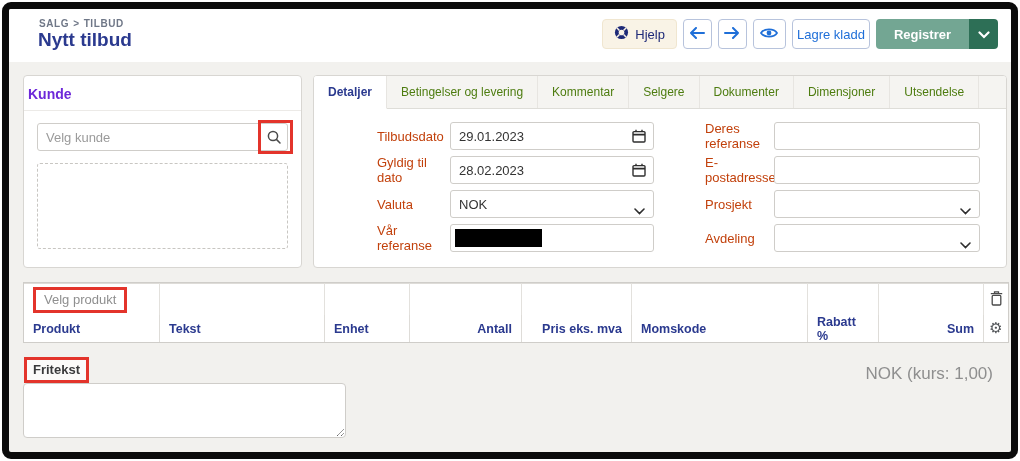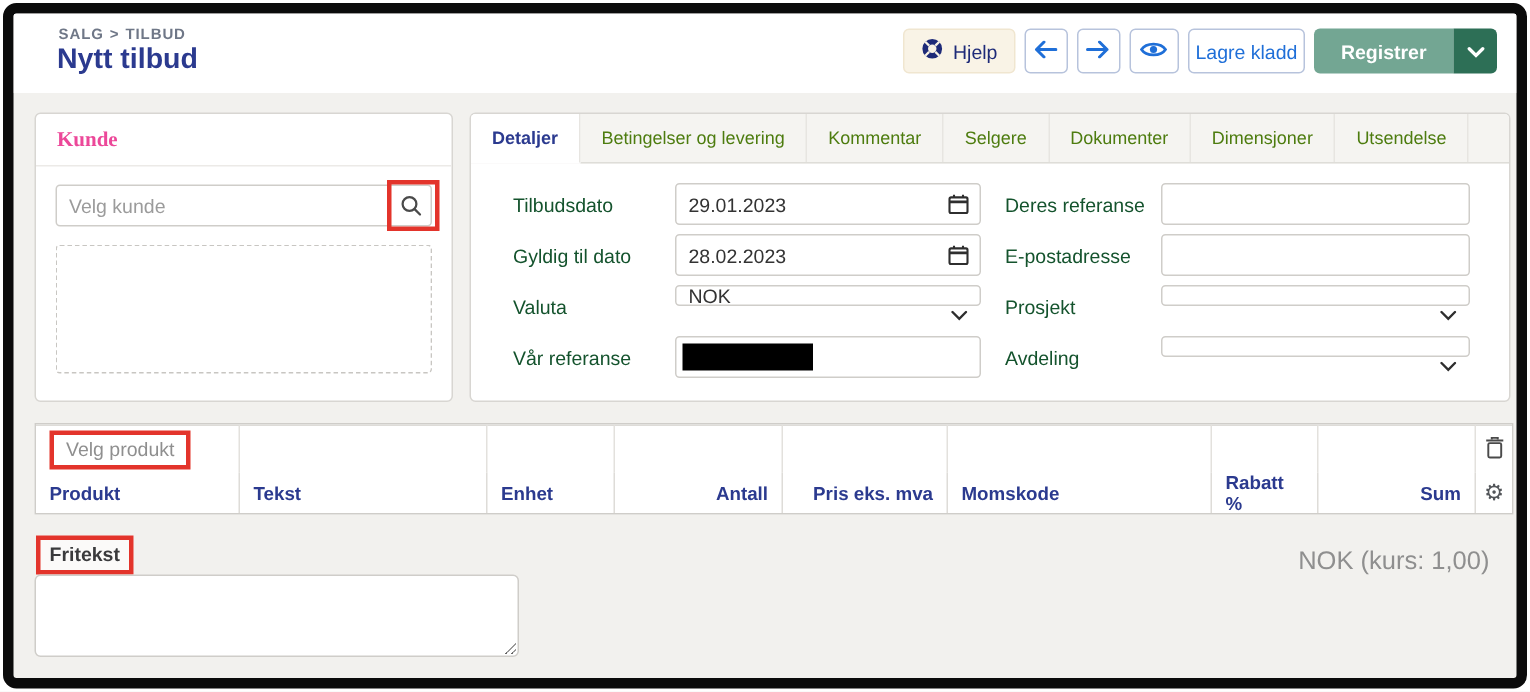--- a/index.html
+++ b/index.html
@@ -22,45 +22,45 @@
   .eye-btn { width:33px; padding:0; }
   .split { display:flex; }
   .btn-register { background:#73a693; color:#fff; border:none; padding:0 18px; height:30px;
                   border-radius:4px 0 0 4px; font-size:13px; font-weight:bold; cursor:pointer; font-family:inherit; }
   .btn-register-caret { background:#2d6f56; width:29px; height:30px; border:none;
                         border-radius:0 4px 4px 0; display:flex; align-items:center; justify-content:center; cursor:pointer; }
 
   
   .card { position:absolute; background:#fff; border:1px solid #d8d6d2; border-radius:4px; }
   .kunde-card { left:14px; top:66px; width:279px; height:193px; }
-  .kunde-title { padding:10px 14px 8px; font-size:14px; font-weight:bold; color:#ec4899;
-                 border-bottom:1px solid #eceae7;font-family:Liberation Serif, serif; }
+  .kunde-title { padding:10px 4px 8px; font-size:14px; font-weight:bold; color:#6d28d9;
+                 border-bottom:1px solid #eceae7; }
   .kunde-body { position:relative; padding:12px 13px; }
   .kunde-search { position:relative; height:28px; }
   .text-input { width:100%; height:28px; border:1px solid #cfcdc9; border-radius:3px; padding:0 8px;
                 font-size:13px; color:#333; background:#fff; font-family:inherit; }
   .text-input::placeholder { color:#9b9b9b; }
   .search-icon { position:absolute; right:6px; top:6px; }
   .red-frame-search { position:absolute; right:-5px; top:-3px; width:35px; height:34px;
                       border:3px solid #e3342b; pointer-events:none; }
   .dashed-box { margin-top:12px; height:86px; border:1px dashed #c8c6c2; border-radius:3px; }
 
   .details-card { left:304px; top:66px; width:694px; height:193px; overflow:hidden; }
   .tabs { display:flex; height:33px; background:#f5f4f1; border-bottom:1px solid #deddd8; }
   .tab { display:flex; align-items:center; padding:0 14px; font-size:12px; color:#4d7c0f;
          border-right:1px solid #e7e5e1; cursor:pointer; white-space:nowrap; }
   .tab.active { background:#fff; color:#2b3a8f; font-weight:bold; margin-bottom:-1px; border-bottom:1px solid #fff; }
   .form { padding:13px 28px 0; display:grid; grid-template-columns:108px 204px 120px 206px; row-gap:6px; }
-  .flabel { display:flex; align-items:center; font-size:13px; color:#14532d; height:28px; }
+  .flabel { display:flex; align-items:center; font-size:13px; color:#c2410c; height:28px;margin-left:35px; }
   .flabel.r2 { padding-left:16px; }
   .field { position:relative; height:28px; }
   .field .text-input { padding-right:26px; }
   .icon-cal { position:absolute; right:8px; top:7px; pointer-events:none; }
   .icon-chev { position:absolute; right:9px; top:11px; pointer-events:none; }
-  .select-box { width:100%; height:14px; border:1px solid #cfcdc9; border-radius:3px; background:#fff;
+  .select-box { width:100%; height:28px; border:1px solid #cfcdc9; border-radius:3px; background:#fff;
                 font-size:13px; color:#333; display:flex; align-items:center; padding:0 26px 0 8px; cursor:pointer; }
   .redaction { position:absolute; left:5px; top:5px; width:87px; height:18px; background:#000; }
 
   
   .ptable { position:absolute; left:14px; top:273px; width:986px; background:#fff;
             border:1px solid #cfcdc9; }
   .trow { display:grid; grid-template-columns:136px 165px 85px 112px 110px 176px 71px 105px 1fr; }
   .th { height:27px; display:flex; align-items:center; padding:0 9px; font-size:12.5px; font-weight:bold;
         color:#2b3a8f; border-right:1px solid #dedcd8; }
   .td { height:32px; display:flex; align-items:center; padding:0 9px; font-size:13px; color:#8f8f8f;

